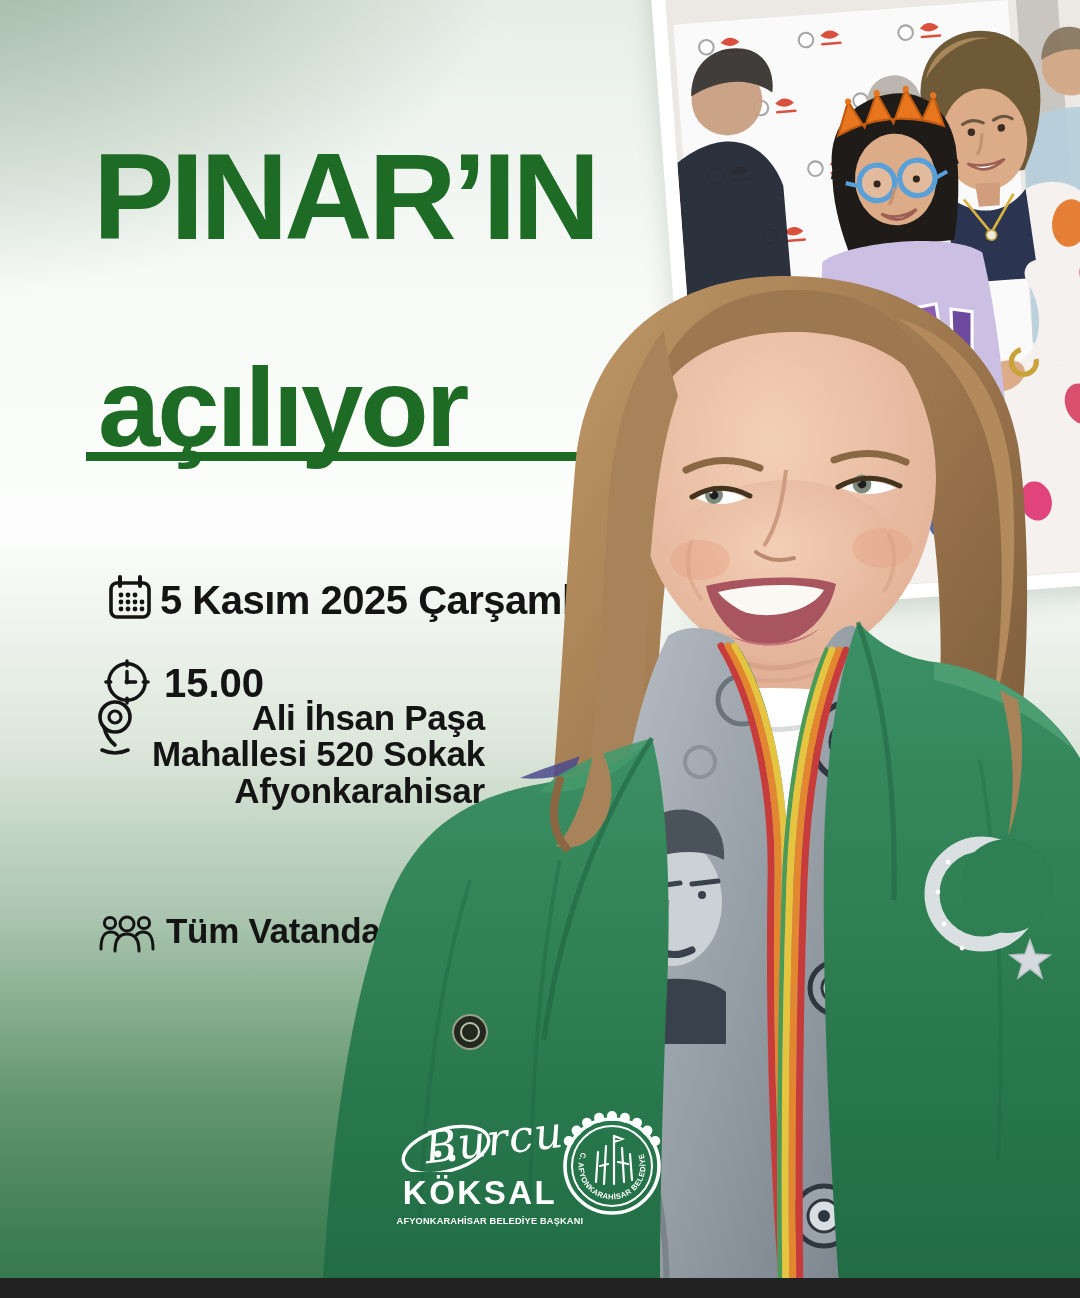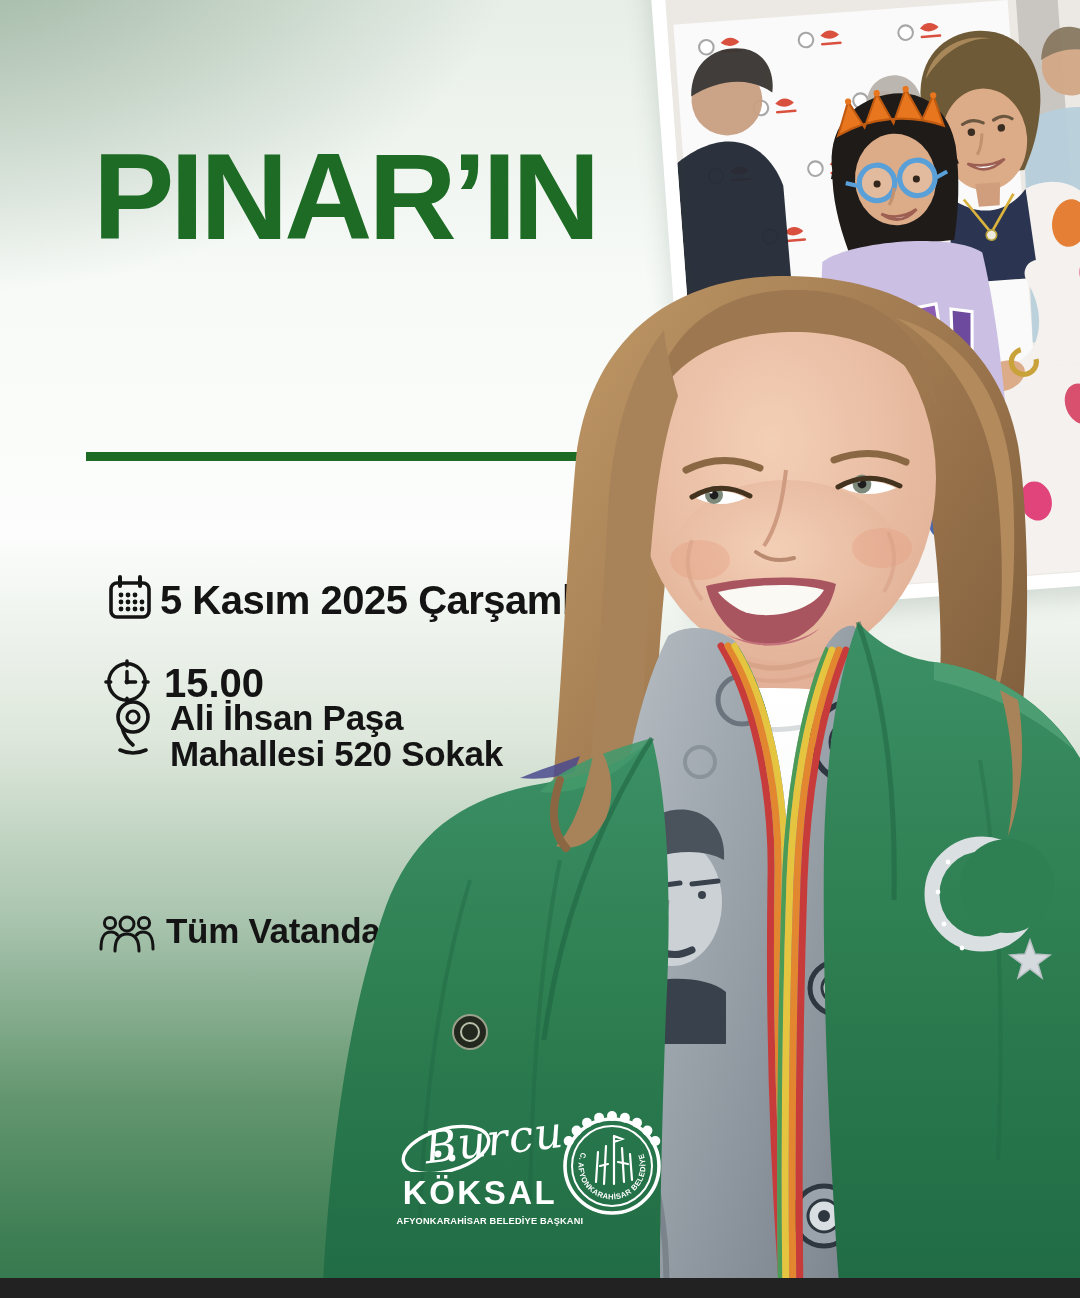--- a/index.html
+++ b/index.html
@@ -21,21 +21,21 @@
   .title-1{top:136px;font-size:122px;color:#1d6b24;}
   .title-2{top:234px;font-size:122px;color:#8f8c1e;}
   .title-3{top:352px;font-size:112px;letter-spacing:-3px;color:#1d6b24;left:98px;}
   .title-underline{position:absolute;left:86px;top:452px;width:534px;height:9px;background:#1d6b24;}
   .detail-row{position:absolute;display:flex;align-items:flex-start;color:#141414;}
   .detail-row .txt{font-weight:800;color:#141414;}
   .row-date{left:106px;top:574px;}
   .row-date .txt{font-size:40px;margin-left:6px;margin-top:4px;letter-spacing:-.5px;}
   .row-time{left:104px;top:659px;}
   .row-time .txt{font-size:40px;margin-left:14px;margin-top:2px;}
-  .row-loc{left:108px;top:696px;}
+  .row-loc{left:90px;top:696px;text-align:right;}
   .row-loc .txt{font-size:35px;line-height:1.04;margin-left:12px;margin-top:4px;letter-spacing:-.3px;}
   .row-invite{left:98px;top:910px;}
   .row-invite .txt{font-size:35px;line-height:1.06;margin-left:10px;margin-top:2px;letter-spacing:-.3px;}
   .detail-icon{flex:0 0 auto;}
   
   .portrait{z-index:3;pointer-events:none;}
   
   .footer{position:absolute;z-index:4;left:0;top:0;}
   .sig-block{position:absolute;left:394px;top:1112px;width:172px;text-align:center;color:#fff;}
   .sig-script{position:relative;height:60px;}
@@ -152,20 +152,21 @@
           <path d="M162,378 L184,372 L196,444 L172,450 Z" fill="#7a50a8"></path>
           <path d="M206,370 L238,366 L244,440 L212,446 Z" fill="#8a5cb4"></path>
           <path d="M252,372 L272,376 L268,432 L250,428 Z" fill="#6e4a9e"></path>
         </g>
       </g>
     </svg>
   </div>
 
   <div class="layer text-layer">
     <div class="title-line title-1">PINAR’IN</div>
+    <div class="title-line title-3">açılıyor</div>
     <div class="title-underline"></div>
 
     <div class="detail-row row-date">
       <svg class="detail-icon" width="48" height="48" viewBox="0 0 48 48">
         <rect x="5" y="9" width="38" height="34" rx="6" fill="none" stroke="#141414" stroke-width="3.6"></rect>
         <path d="M14,3 v9 M34,3 v9" stroke="#141414" stroke-width="4" stroke-linecap="round" fill="none"></path>
         <g fill="#141414">
           <circle cx="15" cy="21" r="2.4"></circle>
             <circle cx="22" cy="21" r="2.4"></circle>
             <circle cx="29" cy="21" r="2.4"></circle>
@@ -195,20 +196,21 @@
     <div class="detail-row row-loc">
       <svg class="detail-icon" width="50" height="62" viewBox="0 0 50 62">
         <circle cx="25" cy="21" r="15" fill="none" stroke="#141414" stroke-width="3.6"></circle>
         <circle cx="25" cy="21" r="6" fill="none" stroke="#141414" stroke-width="3.2"></circle>
         <path d="M14,31 C16,40 20,45 25,49" fill="none" stroke="#141414" stroke-width="3.6" stroke-linecap="round"></path>
         <path d="M12,54 Q25,60 38,54" fill="none" stroke="#141414" stroke-width="3.6" stroke-linecap="round"></path>
       </svg>
       <div class="txt">
         <div>Ali İhsan Paşa</div>
         <div>Mahallesi 520 Sokak</div>
+        <div>Afyonkarahisar</div>
       </div>
     </div>
 
     <div class="detail-row row-invite">
       <svg class="detail-icon" width="58" height="46" viewBox="0 0 58 44">
         <g fill="none" stroke="#141414" stroke-width="3" stroke-linecap="round">
           <circle cx="12" cy="12" r="5.6"></circle>
           <path d="M3,38 C3,26 6,21 13,21 C16,21 18,22 19.5,24"></path>
           <circle cx="46" cy="12" r="5.6"></circle>
           <path d="M55,38 C55,26 52,21 45,21 C42,21 40,22 38.5,24"></path>

